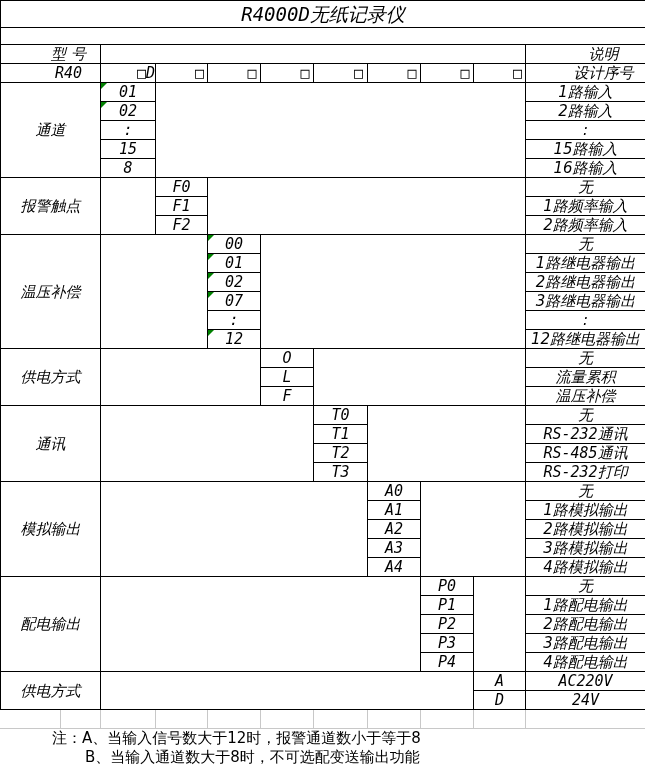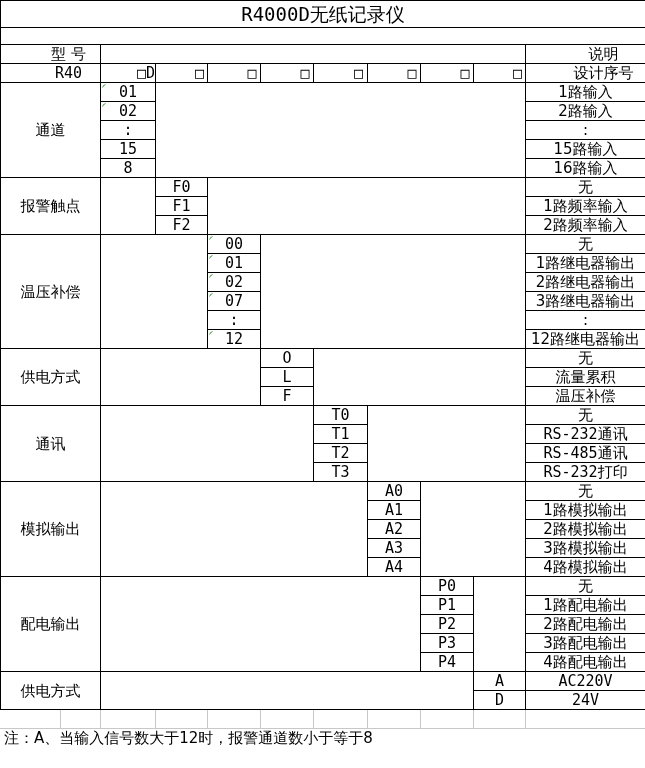--- a/index.html
+++ b/index.html
@@ -3,47 +3,47 @@
 <meta charset="utf-8">
 <style>
   * { box-sizing: border-box; }
   html,body { margin:0; padding:0; background:#ffffff; }
   .sheet {
     position:relative; width:645px; height:768px; background:#fff;
     font-family:"DejaVu Sans", "Liberation Sans", sans-serif;
     color:#000;
   }
   table.spec {
-    border-collapse:collapse; table-layout:fixed; width:645px;
+    border-collapse:collapse; table-layout:fixed; width:645px;font-style:italic;
   }
   table.spec td {
     border:1px solid #000; padding:0; margin:0;
     text-align:center; vertical-align:middle;
     font-size:15px; height:19px; line-height:18px;
     overflow:hidden; white-space:nowrap;
   }
   tr.title-row td { height:27px; line-height:26px; font-size:19px; }
   tr.gap-row td { height:17px; }
   tr.hdr td { height:18px;padding-left:36px; }
   td.code, .mono { font-family:"DejaVu Sans Mono", "Liberation Mono", monospace; font-size:14px; }
-  td.codecell { position:relative;border-radius:6px; }
+  td.codecell { position:relative; }
   .tri {
     position:absolute; top:0; left:0; width:0; height:0;
     border-top:6px solid #008000; border-right:6px solid transparent;
   }
   td.lbl { font-size:15px; }
   
   .spacer {
     position:relative; width:645px; height:19px;
     border-bottom:1px solid #c8c8c8;
   }
   .spacer .gl {
     position:absolute; top:0; bottom:0; width:1px; background:#c8c8c8;
   }
-  .notes { font-size:15px; line-height:19px; padding-left:4px; }
+  .notes { font-size:15px; line-height:19px; padding-left:4px;margin-left:48px; }
   .notes .note2 { padding-left:33px; }
 </style>
 </head>
 <body>
 
 <div class="sheet">
   <table class="spec">
     <colgroup>
       <col style="width:100px">
         <col style="width:55px">
@@ -257,14 +257,15 @@
     <span class="gl" style="left:260px"></span>
     <span class="gl" style="left:313px"></span>
     <span class="gl" style="left:367px"></span>
     <span class="gl" style="left:420px"></span>
     <span class="gl" style="left:473px"></span>
     <span class="gl" style="left:525px"></span>
   </div>
 
   <div class="notes">
     <div>注：A、当输入信号数大于12时，报警通道数小于等于8</div>
+    <div class="note2">B、当输入通道数大于8时，不可选配变送输出功能</div>
   </div>
 </div>
 
 </body></html>

